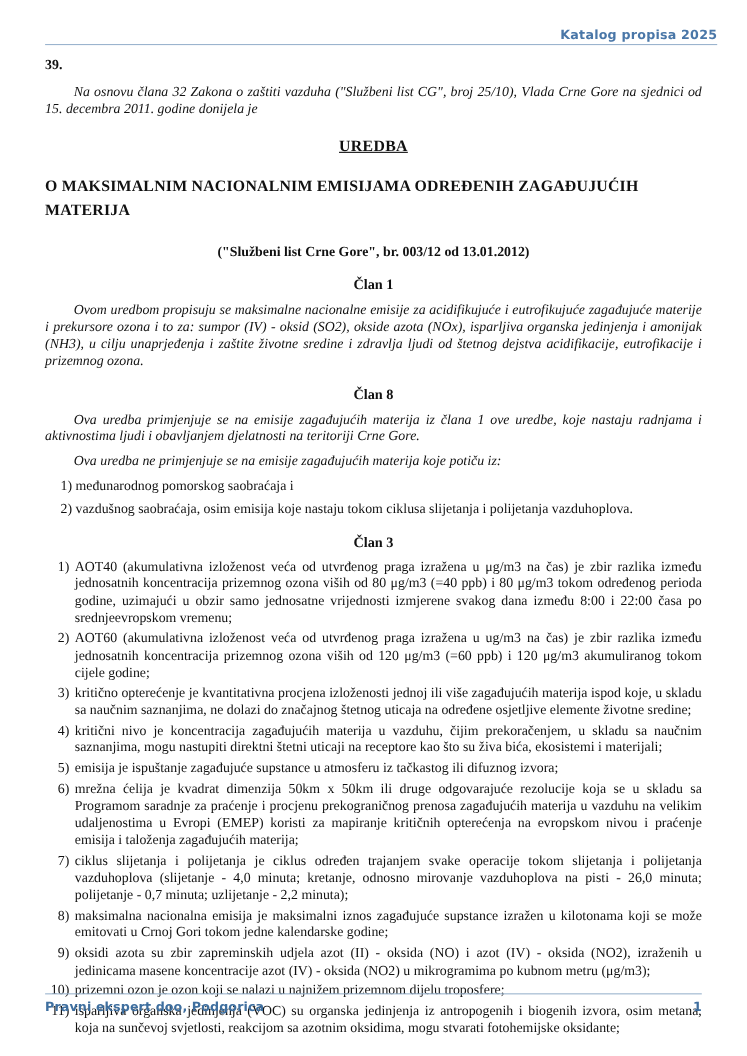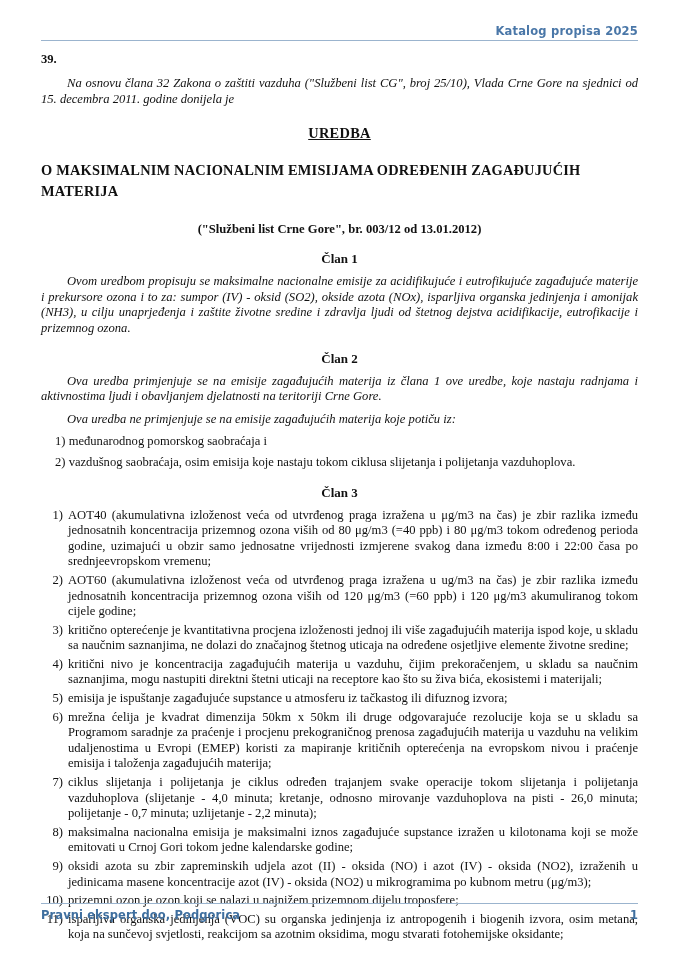--- a/index.html
+++ b/index.html
@@ -22,21 +22,21 @@
     width: 679px;
     height: 960px;
     box-sizing: border-box;
     padding: 0 41px;
   }
 
   
   .page-header {
     position: absolute;
     left: 41px;
-    right: 41px;
+    right: 27px;
     top: 24px;
     height: 22px;
   }
   .page-header .hdr-text {
     font-family: "DejaVu Sans", "Liberation Sans", sans-serif;
     font-size: 11.5px;
     font-weight: bold;
     color: #4a77a8;
     text-align: right;
     letter-spacing: 0.2px;
@@ -178,21 +178,21 @@
 
     <p class="para">Na osnovu člana 32 Zakona o zaštiti vazduha ("Službeni list CG", broj 25/10), Vlada Crne Gore na sjednici od 15. decembra 2011. godine donijela je</p>
 
     <div class="title-main">UREDBA</div>
     <div class="title-sub">O MAKSIMALNIM NACIONALNIM EMISIJAMA ODREĐENIH ZAGAĐUJUĆIH MATERIJA</div>
     <div class="title-ref">("Službeni list Crne Gore", br. 003/12 od 13.01.2012)</div>
 
     <div class="article-head">Član 1</div>
     <p class="para">Ovom uredbom propisuju se maksimalne nacionalne emisije za acidifikujuće i eutrofikujuće zagađujuće materije i prekursore ozona i to za: sumpor (IV) - oksid (SO2), okside azota (NOx), isparljiva organska jedinjenja i amonijak (NH3), u cilju unaprjeđenja i zaštite životne sredine i zdravlja ljudi od štetnog dejstva acidifikacije, eutrofikacije i prizemnog ozona.</p>
 
-    <div class="article-head">Član 2</div>
+    <div class="article-head">Član 8</div>
     <p class="para">Ova uredba primjenjuje se na emisije zagađujućih materija iz člana 1 ove uredbe, koje nastaju radnjama i aktivnostima ljudi i obavljanjem djelatnosti na teritoriji Crne Gore.</p>
     <p class="para">Ova uredba ne primjenjuje se na emisije zagađujućih materija koje potiču iz:</p>
     <div class="simple-item">1) međunarodnog pomorskog saobraćaja i</div>
     <div class="simple-item">2) vazdušnog saobraćaja, osim emisija koje nastaju tokom ciklusa slijetanja i polijetanja vazduhoplova.</div>
 
     <div class="article-head">Član 3</div>
 
     <ol class="numlist">
       <li>
         <span class="marker">1)</span>

